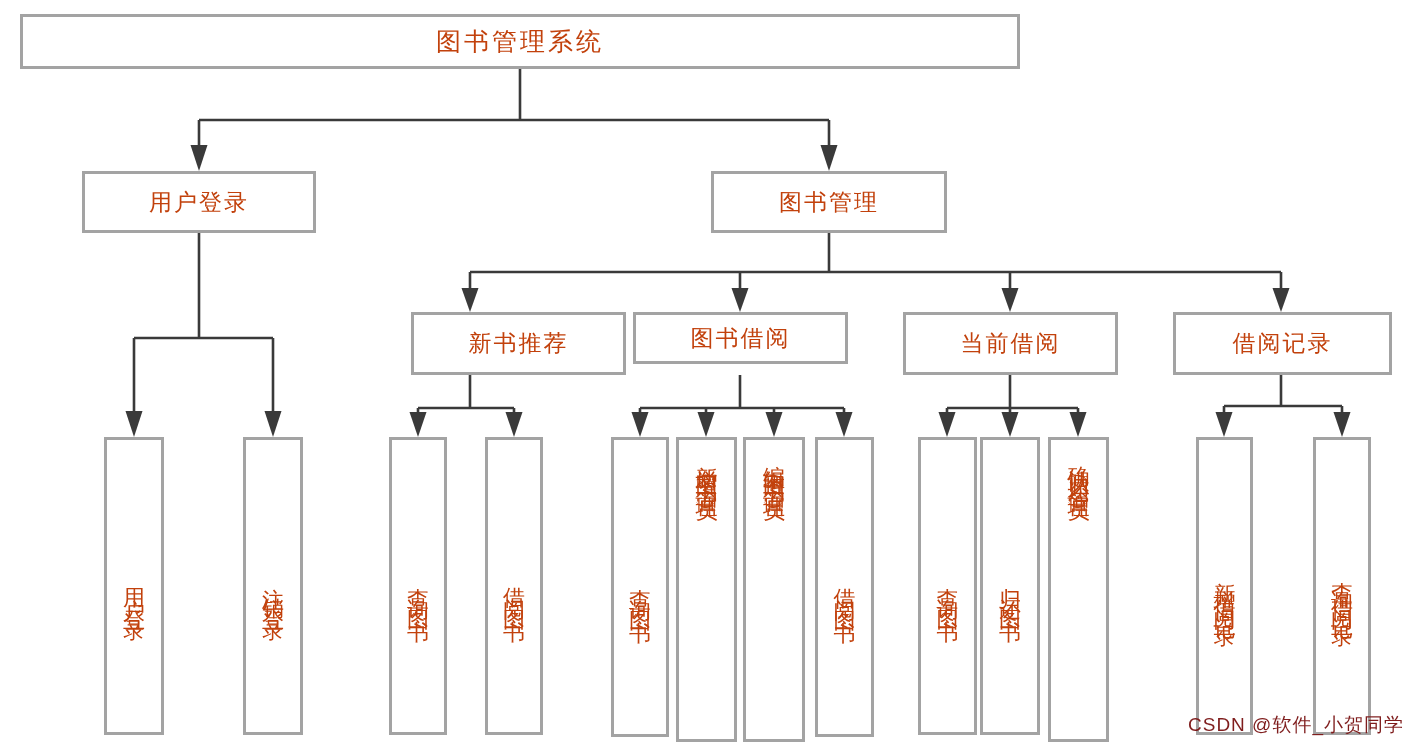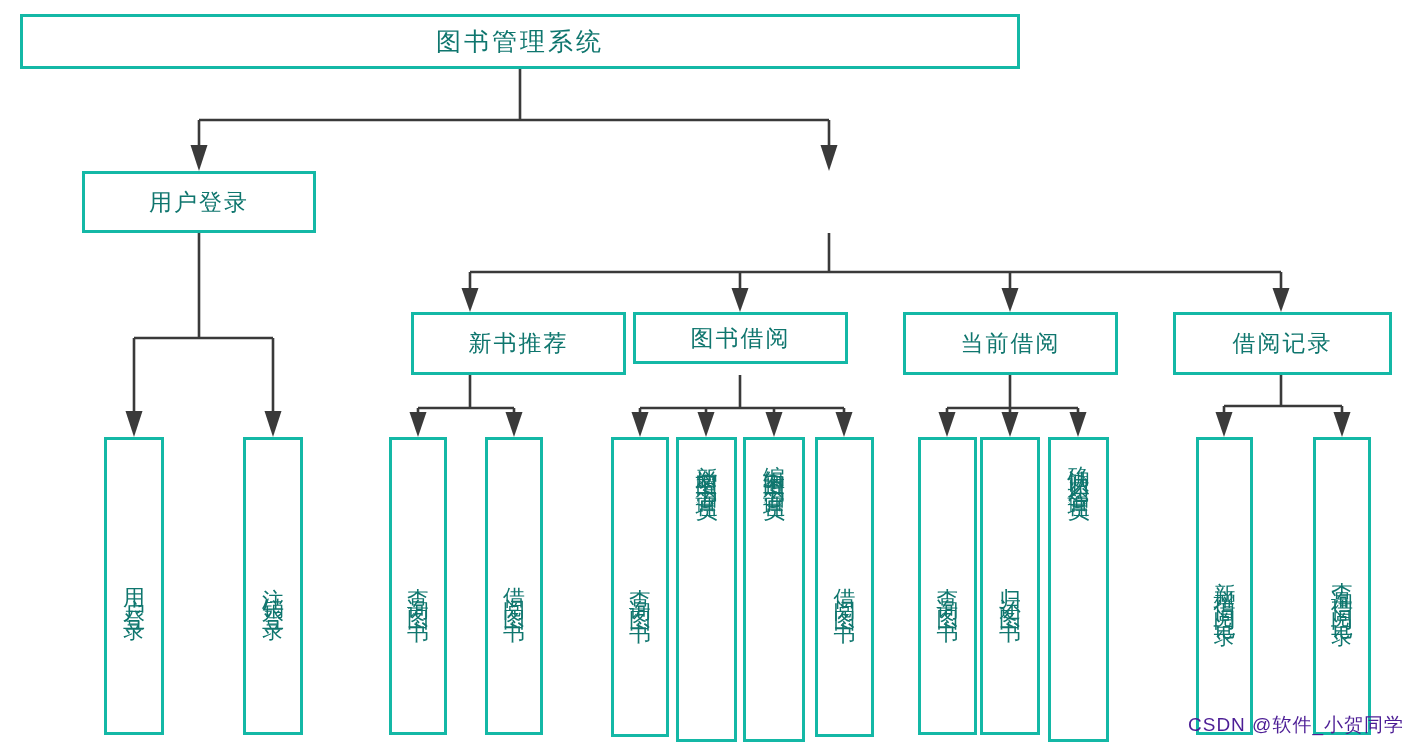--- a/index.html
+++ b/index.html
@@ -27,23 +27,23 @@
     stroke: #3a3a3a;
     stroke-width: 2.6;
   }
   .connector-layer polygon {
     fill: #3a3a3a;
     stroke: none;
   }
   .node {
     position: absolute;
     box-sizing: border-box;
-    border: 3px solid #14b8a6;
+    border: 3px solid #a3a3a3;
     background: #ffffff;
-    color: #0f766e;
+    color: #c2410c;
     display: flex;
     align-items: center;
     justify-content: center;
   }
   .h-label {
     font-size: 23px;
     letter-spacing: 2px;
     white-space: nowrap;
   }
   .root-label {
@@ -70,21 +70,21 @@
   .node.top-align {
     align-items: flex-start;
     padding-top: 8px;
   }
   .watermark {
     position: absolute;
     left: 1188px;
     top: 712px;
     font-size: 19px;
     letter-spacing: 1px;
-    color: #4c1d95;
+    color: #7f1d1d;
     white-space: nowrap;
     z-index: 5;
   }
 </style>
 </head>
 <body>
 
 <div class="canvas">
 
   <svg class="connector-layer" viewBox="0 0 1405 747" xmlns="http://www.w3.org/2000/svg">
@@ -137,20 +137,23 @@
     </g>
   </svg>
 
   <div class="node" style="left:20px; top:14px; width:1000px; height:55px;">
     <span class="h-label root-label">图书管理系统</span>
   </div>
 
   <div class="node" style="left:82px; top:171px; width:234px; height:62px;">
     <span class="h-label">用户登录</span>
   </div>
+  <div class="node" style="left:711px; top:171px; width:236px; height:62px;">
+    <span class="h-label">图书管理</span>
+  </div>
 
   <div class="node" style="left:363px; top:312px; width:215px; height:63px;margin-left:48px;">
     <span class="h-label">新书推荐</span>
   </div>
   <div class="node" style="left:633px; top:312px; width:215px; height:52px;">
     <span class="h-label">图书借阅</span>
   </div>
   <div class="node" style="left:903px; top:312px; width:215px; height:63px;">
     <span class="h-label">当前借阅</span>
   </div>

